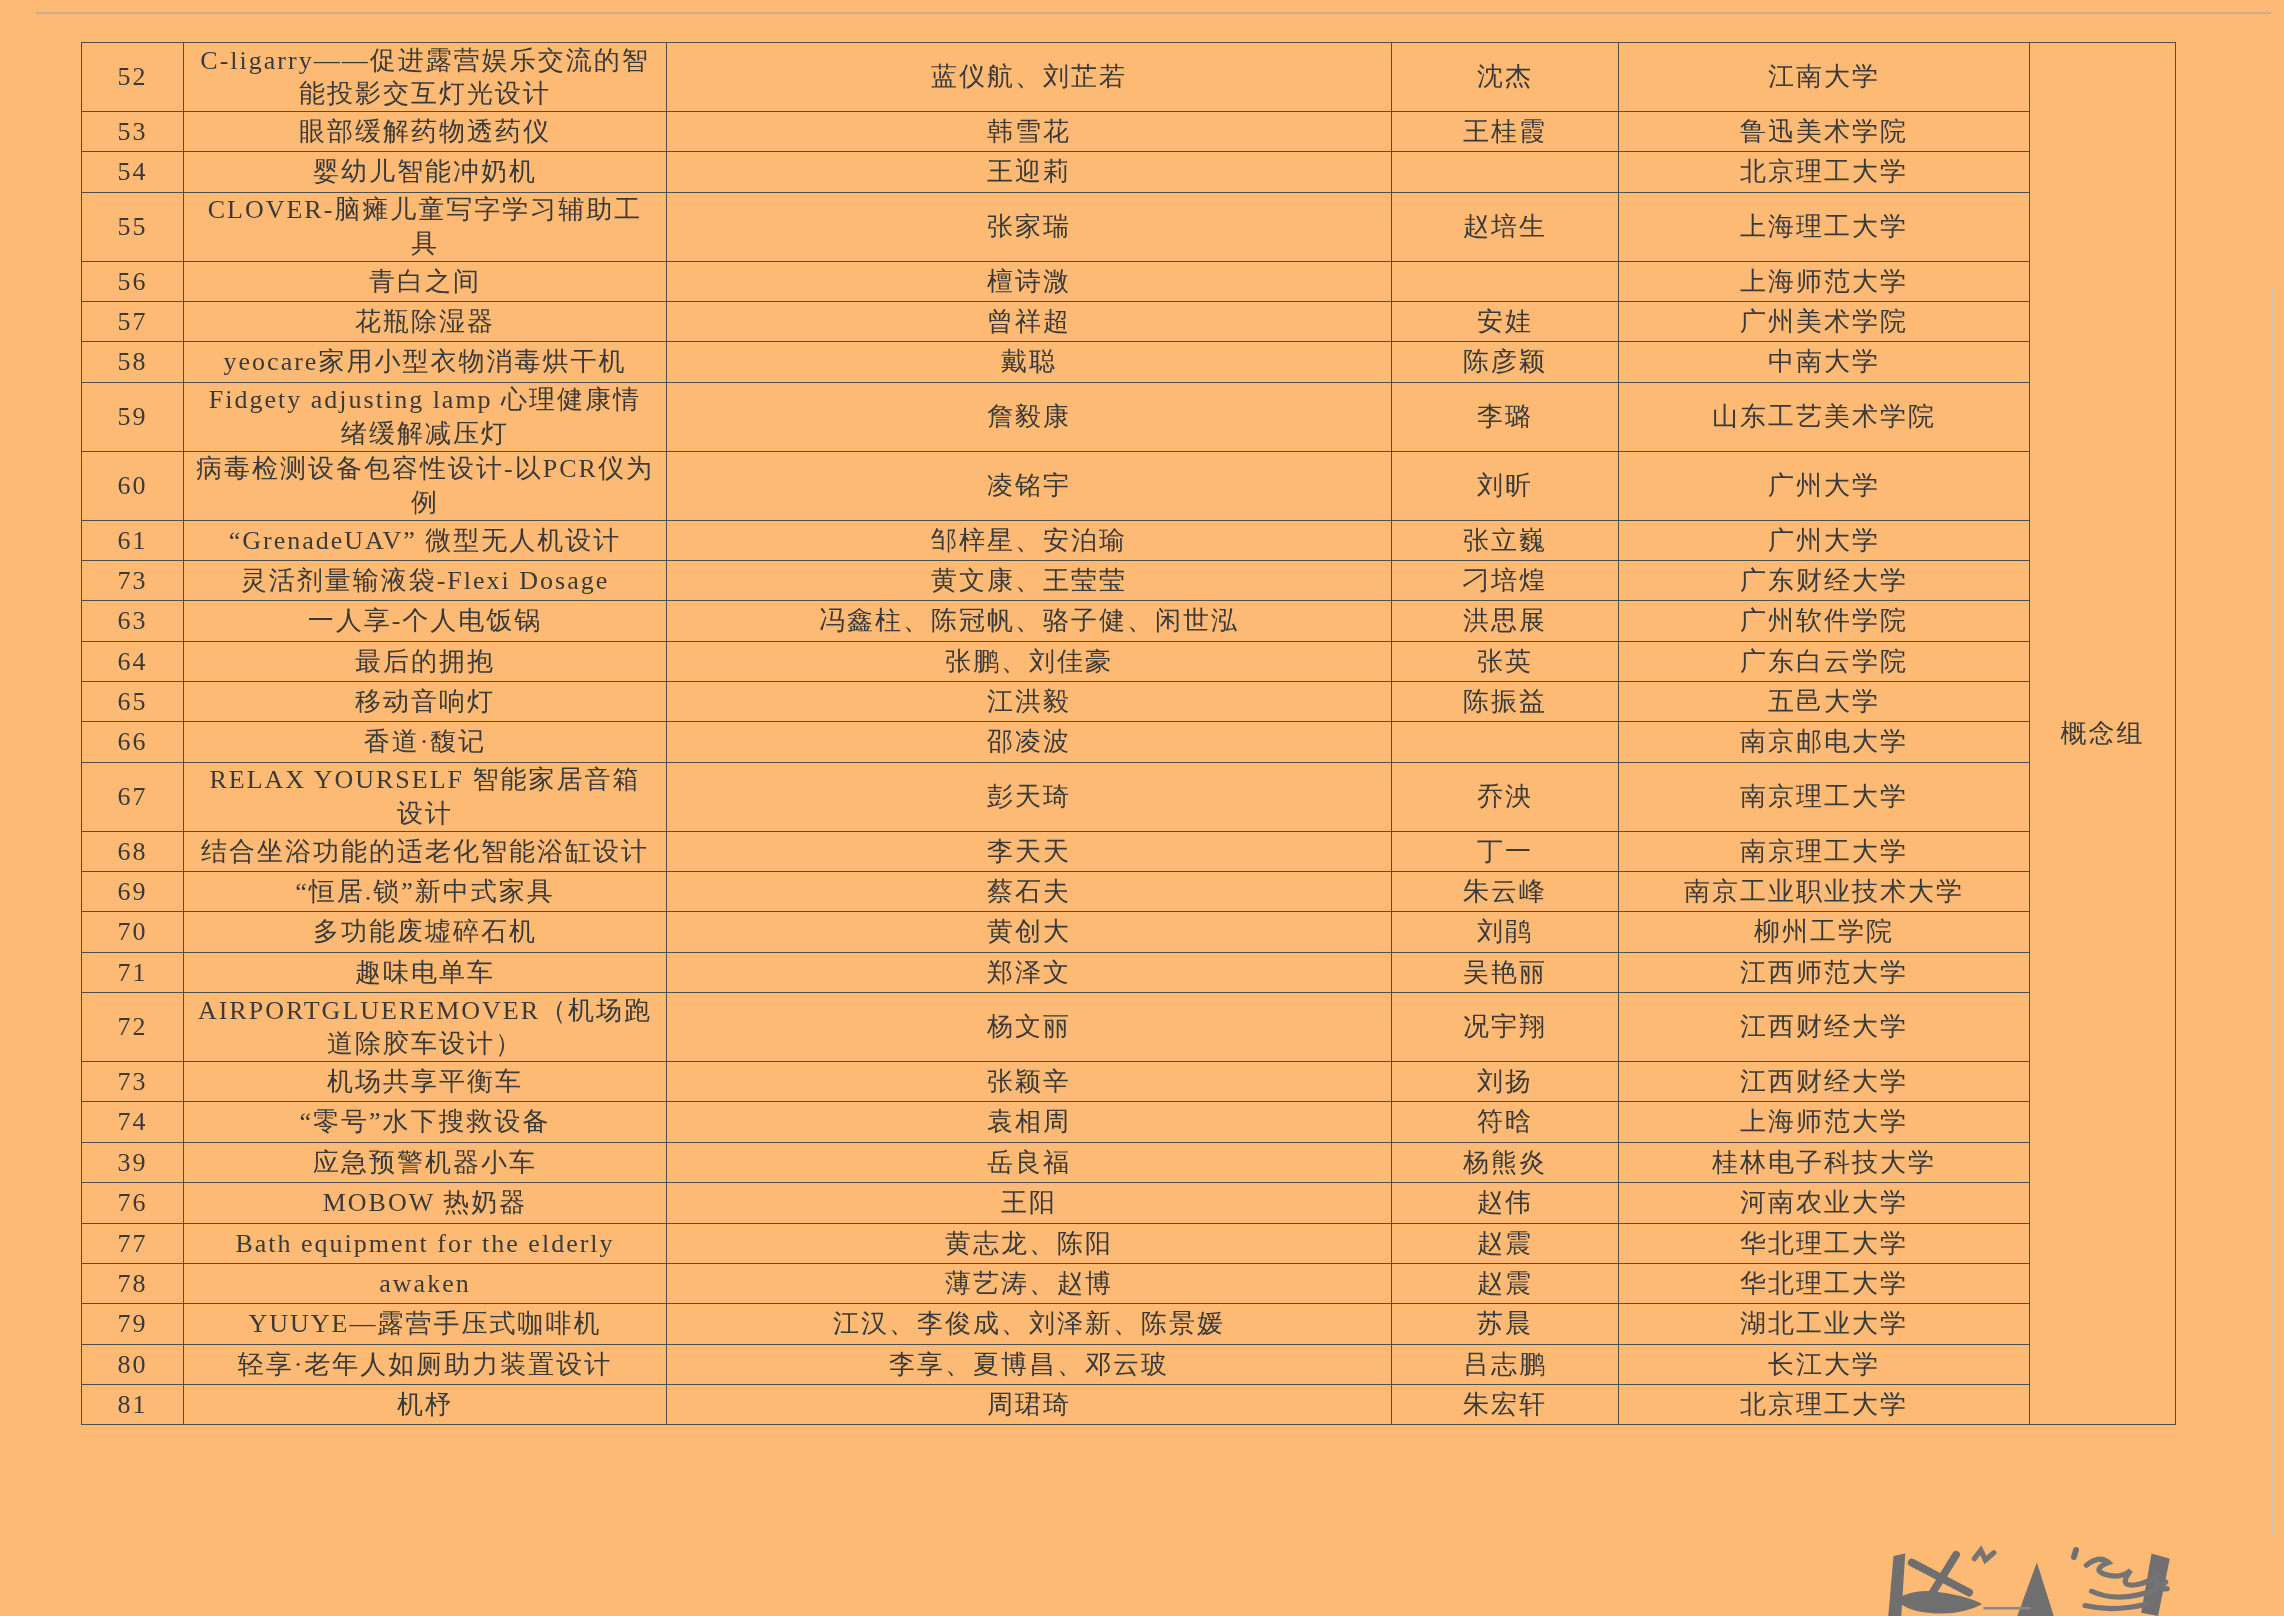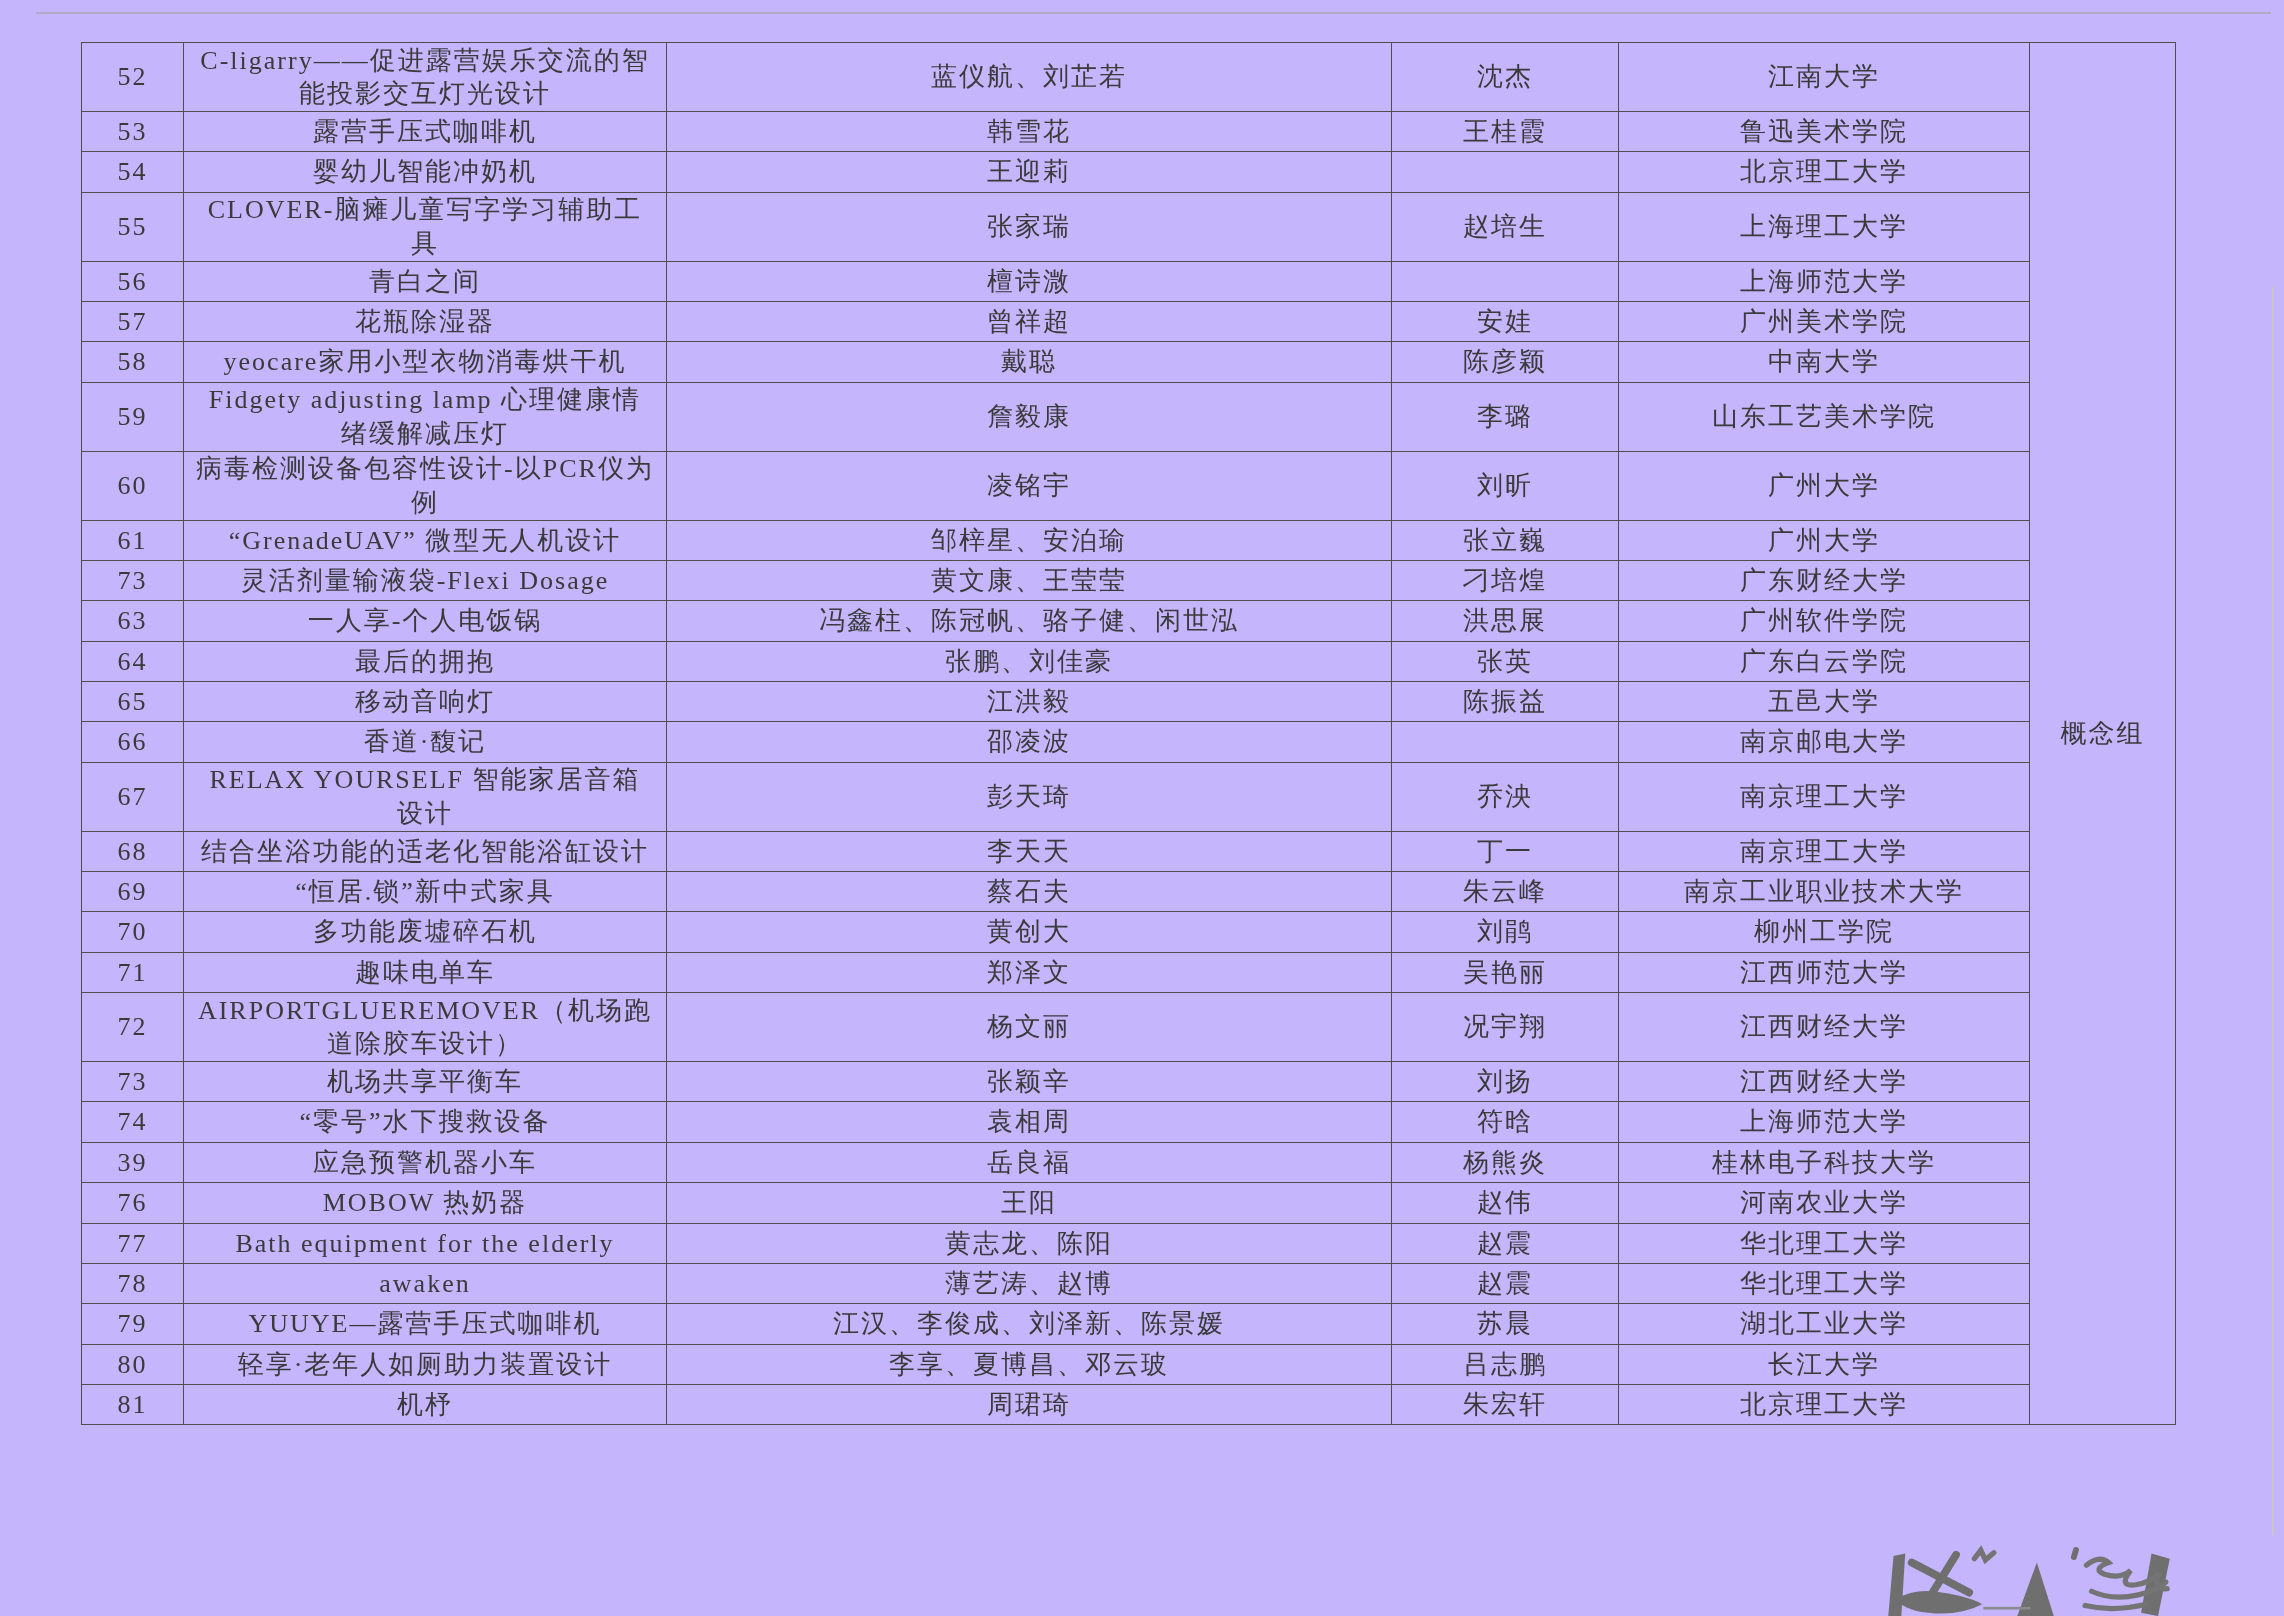--- a/index.html
+++ b/index.html
@@ -11,21 +11,21 @@
     width: 2284px;
     height: 1616px;
     position: relative;
     overflow: hidden;
     font-family: "Liberation Serif", "DejaVu Serif", serif;
     color: #3a3a3a;
   }
   .page {
     position: absolute;
     inset: 0;
-    background: #c4b5fd;
+    background: #fdba74;
   }
   
   .artifact-top-line {
     position: absolute;
     left: 36px; top: 11.7px;
     width: 2235px; height: 2px;
     background: #a8a8a8;
     opacity: .65;
   }
   .artifact-right-line {
@@ -84,21 +84,21 @@
         <tr>
           <td class="col-no">52</td>
           <td class="col-project">C-ligarry——促进露营娱乐交流的智能投影交互灯光设计</td>
           <td class="col-authors">蓝仪航、刘芷若</td>
           <td class="col-advisor">沈杰</td>
           <td class="col-school">江南大学</td>
           <td class="col-group" rowspan="30">概念组</td>
         </tr>
         <tr>
           <td class="col-no">53</td>
-          <td class="col-project">露营手压式咖啡机</td>
+          <td class="col-project">眼部缓解药物透药仪</td>
           <td class="col-authors">韩雪花</td>
           <td class="col-advisor">王桂霞</td>
           <td class="col-school">鲁迅美术学院</td>
         </tr>
         <tr>
           <td class="col-no">54</td>
           <td class="col-project">婴幼儿智能冲奶机</td>
           <td class="col-authors">王迎莉</td>
           <td class="col-advisor"></td>
           <td class="col-school">北京理工大学</td>

